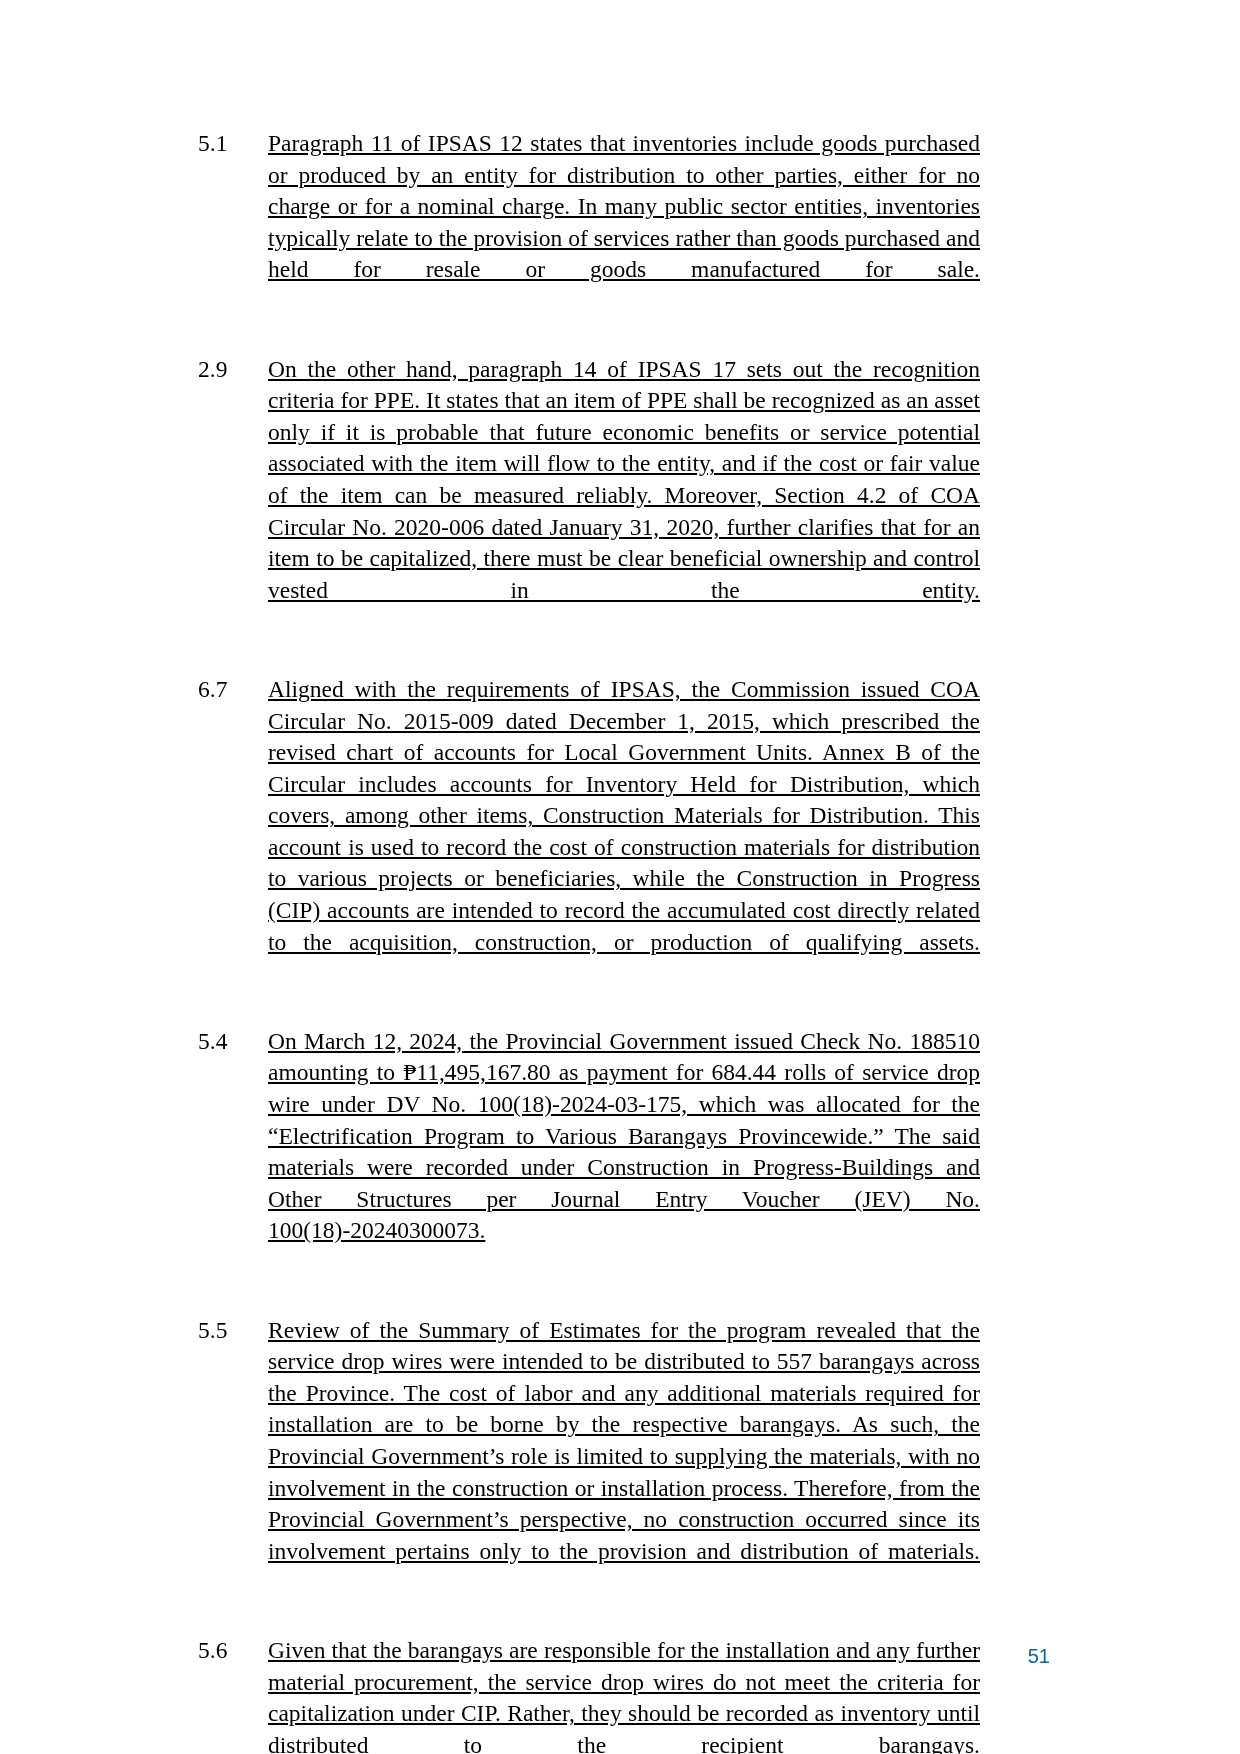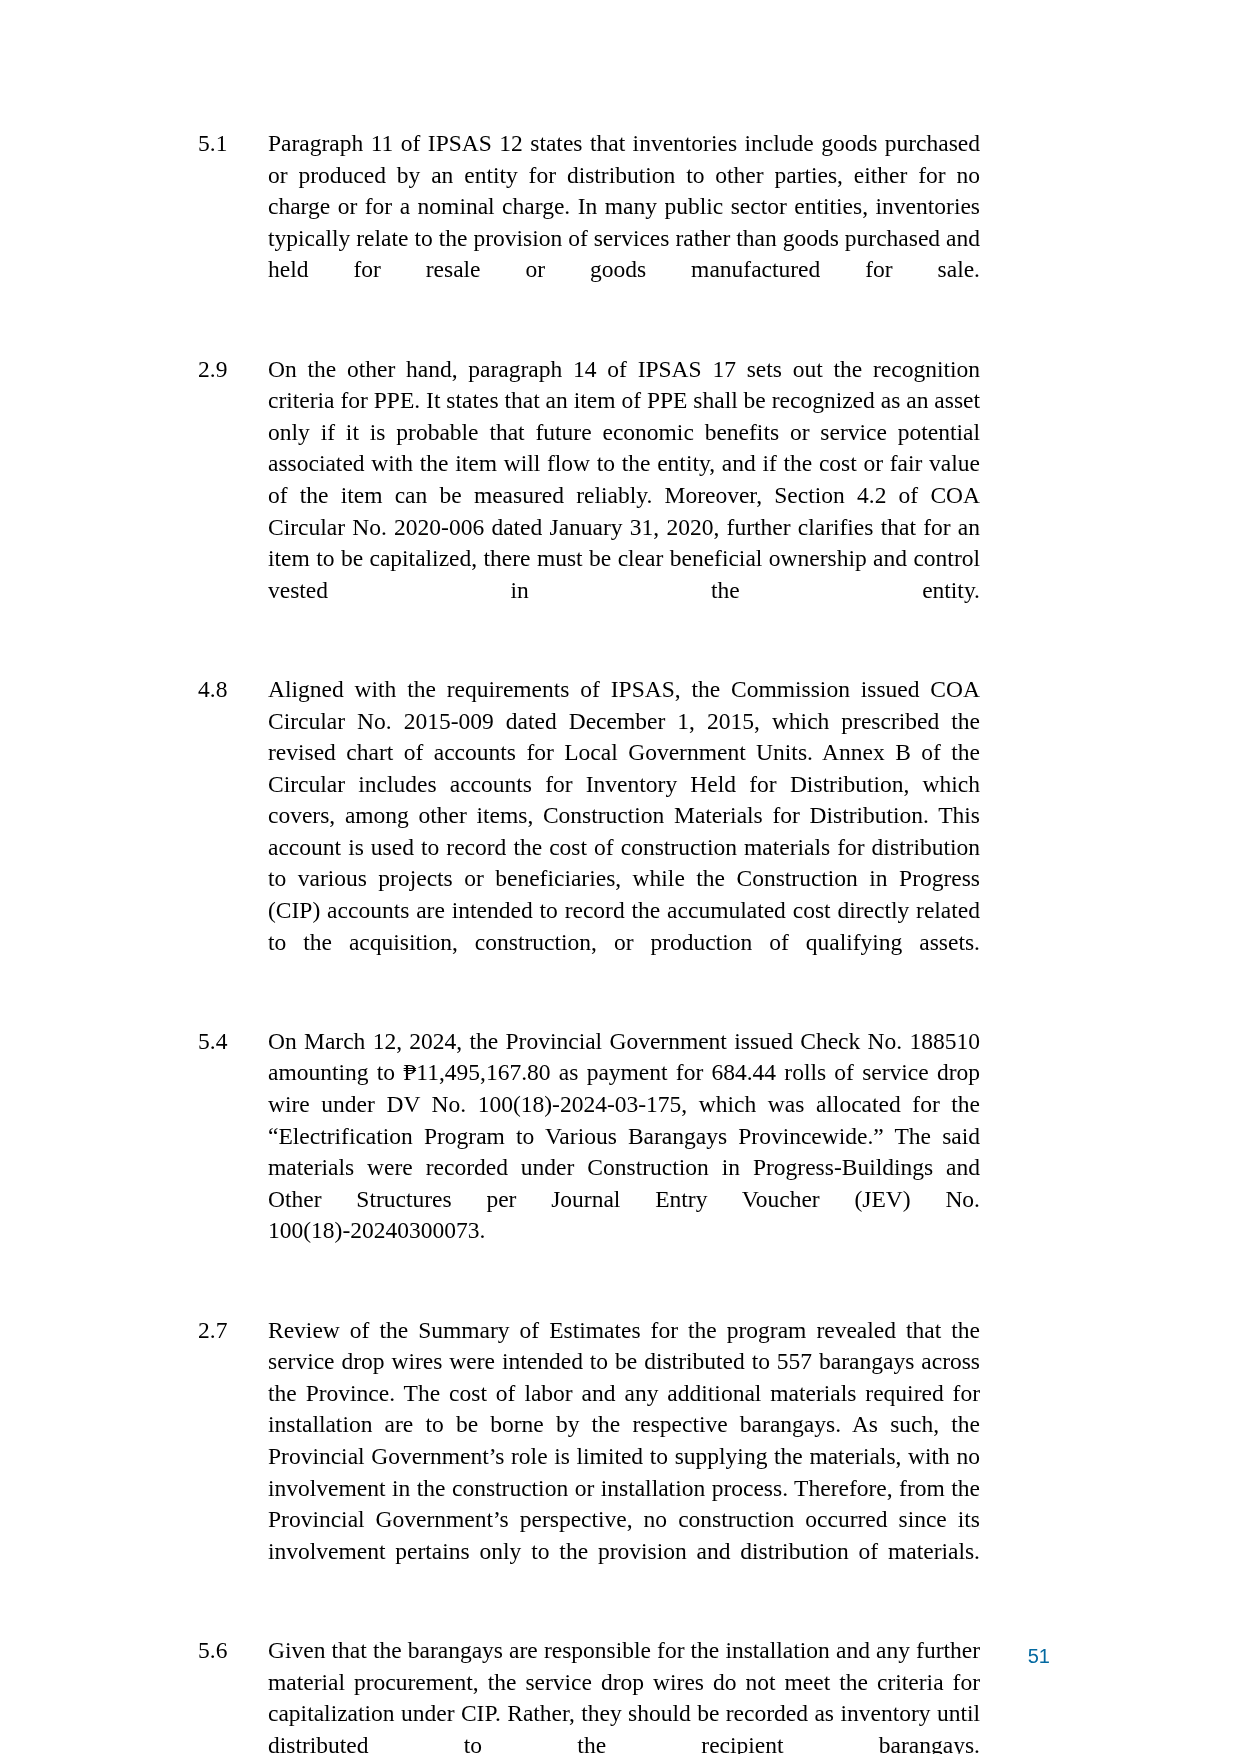--- a/index.html
+++ b/index.html
@@ -54,20 +54,21 @@
     font-size: 23.5px;
     line-height: 31.6px;
     text-align: left;
     white-space: nowrap;
   }
 
   .para-text {
     display: block;
     text-align: justify;
     text-justify: inter-word;
+    text-decoration: underline;
   }
 
   
   .para-text::after {
     content: "";
     display: inline-block;
     width: 100%;
   }
 
   .page-number {
@@ -91,31 +92,31 @@
       <span class="para-number">5.1</span>
       <span class="para-text">Paragraph 11 of IPSAS 12 states that inventories include goods purchased or produced by an entity for distribution to other parties, either for no charge or for a nominal charge. In many public sector entities, inventories typically relate to the provision of services rather than goods purchased and held for resale or goods manufactured for sale.</span>
     </div>
 
     <div class="para">
       <span class="para-number">2.9</span>
       <span class="para-text">On the other hand, paragraph 14 of IPSAS 17 sets out the recognition criteria for PPE. It states that an item of PPE shall be recognized as an asset only if it is probable that future economic benefits or service potential associated with the item will flow to the entity, and if the cost or fair value of the item can be measured reliably.  Moreover, Section 4.2 of COA Circular No. 2020-006 dated January 31, 2020, further clarifies that for an item to be capitalized, there must be clear beneficial ownership and control vested in the entity.</span>
     </div>
 
     <div class="para">
-      <span class="para-number">4.8</span>
+      <span class="para-number">6.7</span>
       <span class="para-text">Aligned  with the requirements of IPSAS, the Commission issued COA Circular No. 2015-009 dated December 1, 2015, which prescribed the revised chart of accounts for Local Government Units. Annex B of the Circular includes accounts for Inventory Held for Distribution, which covers, among other items, Construction Materials for Distribution. This account is used to record the cost of construction materials for distribution to various projects or beneficiaries, while the Construction in Progress (CIP) accounts are intended to record the accumulated cost directly related to the acquisition, construction, or production of qualifying assets.</span>
     </div>
 
     <div class="para">
       <span class="para-number">5.4</span>
       <span class="para-text">On March 12, 2024, the Provincial Government issued Check No. 188510 amounting to ₱11,495,167.80 as payment for 684.44 rolls of service drop wire under DV No. 100(18)-2024-03-175, which was allocated for the “Electrification Program to Various Barangays Provincewide.” The said materials were recorded under Construction in Progress-Buildings and Other Structures per Journal Entry Voucher (JEV) No. 100(18)-20240300073.</span>
     </div>
 
     <div class="para">
-      <span class="para-number">2.7</span>
+      <span class="para-number">5.5</span>
       <span class="para-text">Review of the Summary of Estimates for the program revealed that the service drop wires were intended to be distributed to 557 barangays across the Province. The cost of labor and any additional materials required for installation are to be borne by the respective barangays. As such, the Provincial Government’s role is limited to supplying the materials, with no involvement in the construction or installation process. Therefore, from the Provincial Government’s perspective, no construction occurred since its involvement pertains only to the provision and distribution of materials.</span>
     </div>
 
     <div class="para">
       <span class="para-number">5.6</span>
       <span class="para-text">Given that the barangays are responsible for the installation and any further material procurement, the service drop wires do not meet the criteria for capitalization under CIP.  Rather, they should be recorded as inventory until distributed to the recipient barangays.</span>
     </div>
 
   </div>
 

